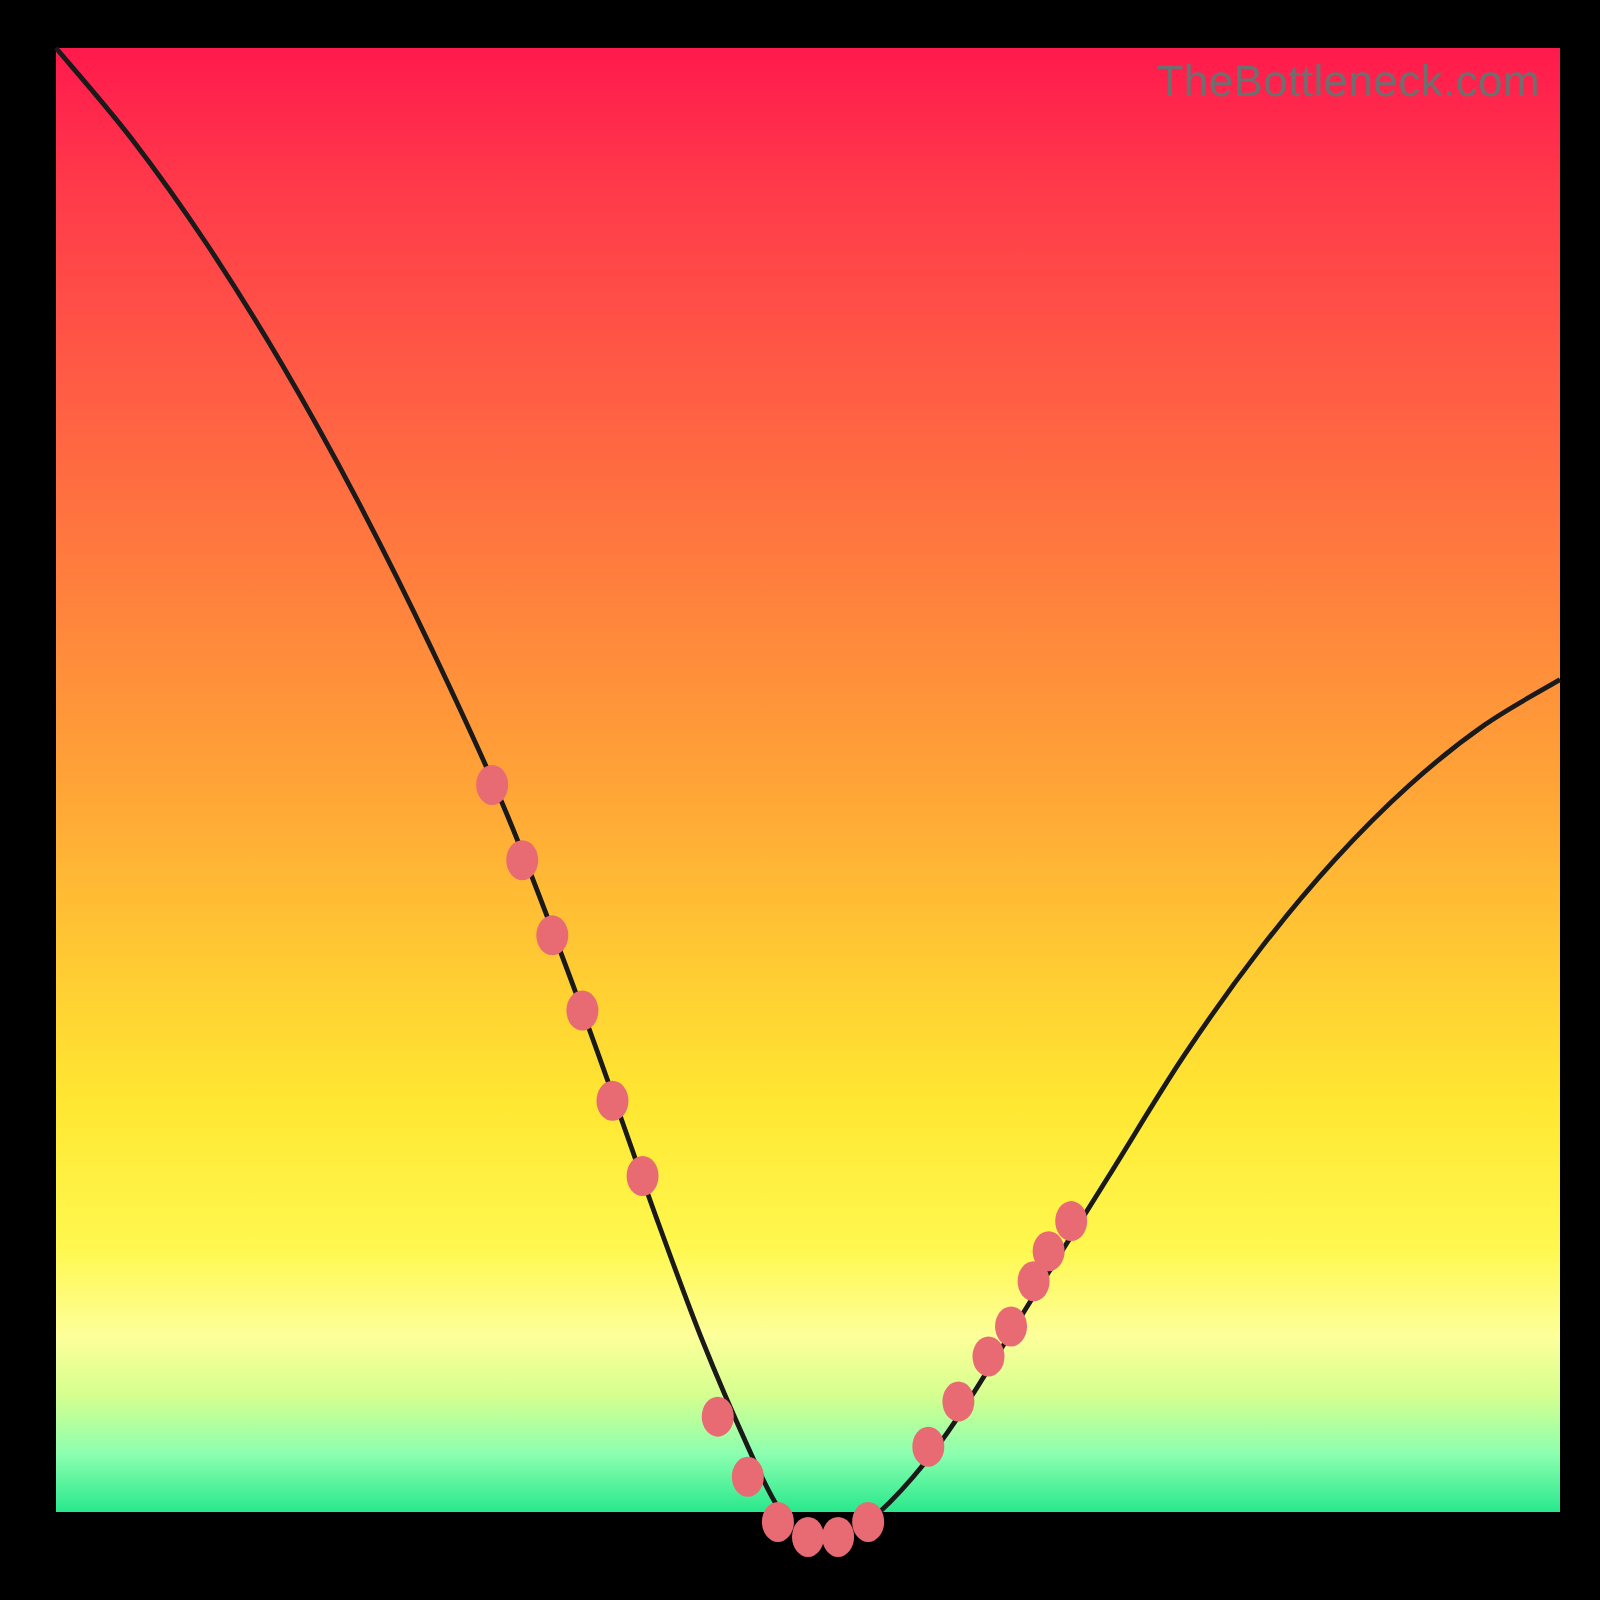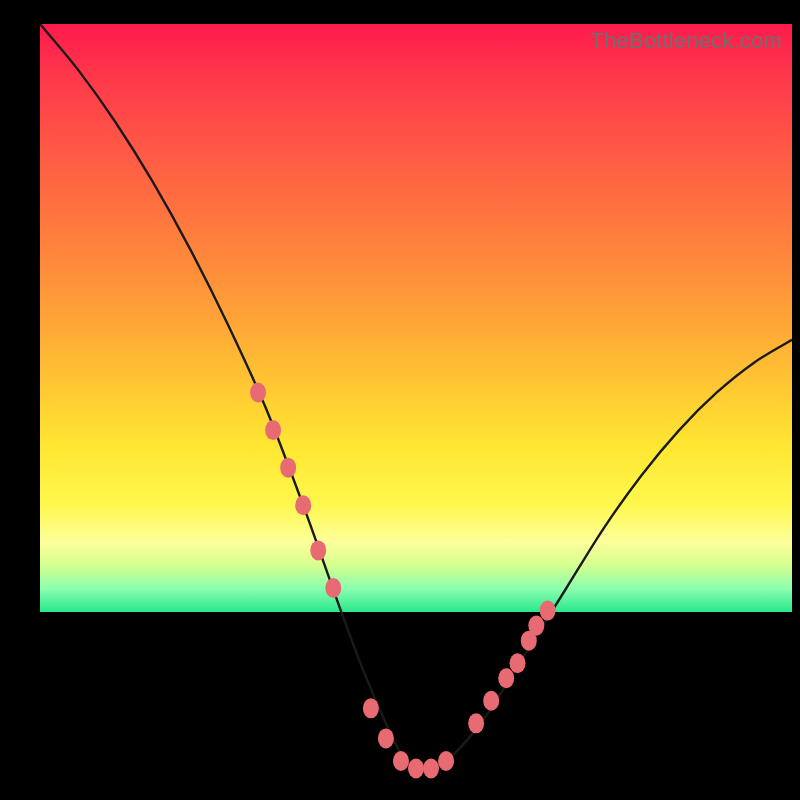--- a/index.html
+++ b/index.html
@@ -14,24 +14,24 @@
   .frame {
     position: absolute;
     left: 0;
     top: 0;
     width: 800px;
     height: 800px;
     background: #000;
   }
   .plot {
     position: absolute;
-    left: 40px;
+    left: 28px;
     top: 24px;
     width: 752px;
-    height: 588px;
+    height: 732px;
     background: linear-gradient(to bottom,
       #ff1a4d 0%,
       #ff3b4a 10%,
       #ff5a45 22%,
       #ff7b3e 35%,
       #ffa337 50%,
       #ffc933 62%,
       #ffe732 72%,
       #fff84f 82%,
       #fdff9a 88%,

